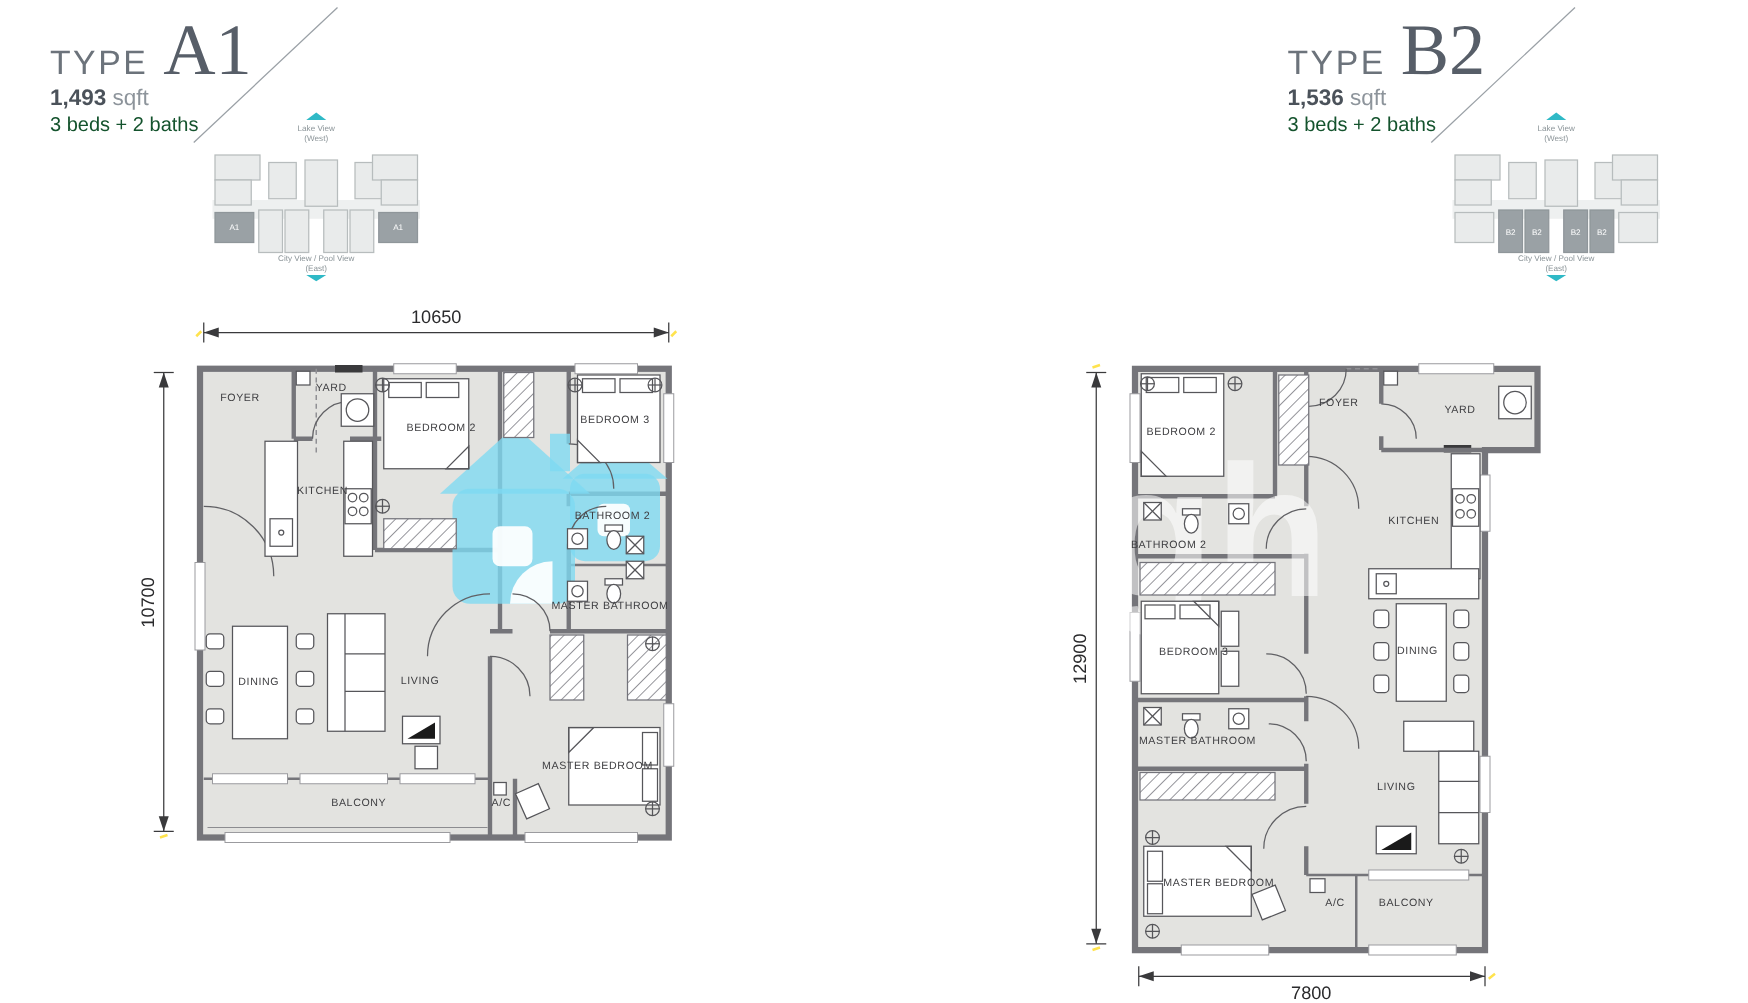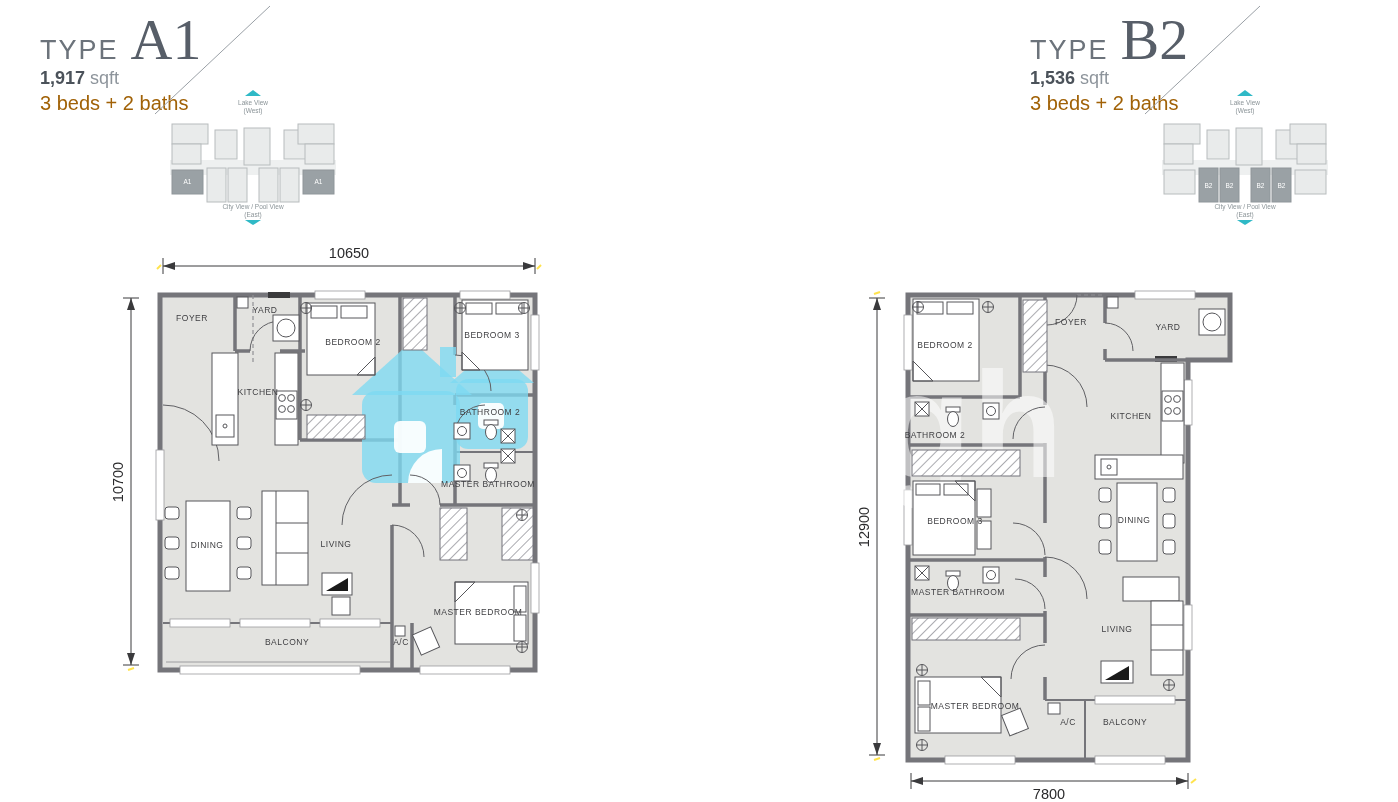--- a/index.html
+++ b/index.html
@@ -4,21 +4,21 @@
 <style>
   html,body{margin:0;padding:0;background:#fff;}
   .canvas{position:relative;width:1398px;height:802px;background:#fff;overflow:hidden;
           font-family:"Liberation Sans",sans-serif;}
   .hdr{position:absolute;}
   .title-row{display:flex;align-items:baseline;}
   .type-word{font:300 27px "Liberation Sans",sans-serif;color:#6c737b;letter-spacing:2px;}
   .type-code{font:400 58px "Liberation Serif",serif;color:#575e68;margin-left:12px;line-height:.9;}
   .area-row{margin-top:2px;font-size:18px;color:#8d949b;}
   .area-row .num{font-weight:bold;color:#4b525a;margin-right:5px;}
-  .config-row{margin-top:3px;font-size:20px;color:#a16207;}
+  .config-row{margin-top:3px;font-size:16px;color:#14532d;}
   svg{position:absolute;overflow:visible;}
   
   .sb{fill:#e9ebeb;stroke:#b7bcbd;stroke-width:1;}
   .sb.hl{fill:#9aa1a5;stroke:#8f969a;}
   .spod{fill:#eef0f0;}
   .stx{font:6.5px "Liberation Sans",sans-serif;fill:#8b9498;text-anchor:middle;}
   .sbl{font:6.5px "Liberation Sans",sans-serif;fill:#ffffff;text-anchor:middle;}
   .tri{fill:#2fb9c6;}
   .slashline{stroke:#9aa0a6;stroke-width:1;}
   
@@ -47,21 +47,21 @@
 <body>
 
 <div class="canvas">
 
   <div class="hdr" style="left:40px;top:14px;">
     <div class="title-row">
       <span class="type-word">TYPE</span>
       <span class="type-code">A1</span>
     </div>
     <div class="area-row">
-      <span class="num">1,917</span><span>sqft</span>
+      <span class="num">1,493</span><span>sqft</span>
     </div>
     <div class="config-row">3 beds + 2 baths</div>
   </div>
 
   <svg style="left:150px;top:4px;" width="125" height="114">
     <line class="slashline" x1="5" y1="110" x2="120" y2="2"></line>
   </svg>
 
   <svg style="left:158px;top:88px;" width="190" height="136">
     <polygon class="tri" points="87,8 103,8 95,2"></polygon>

